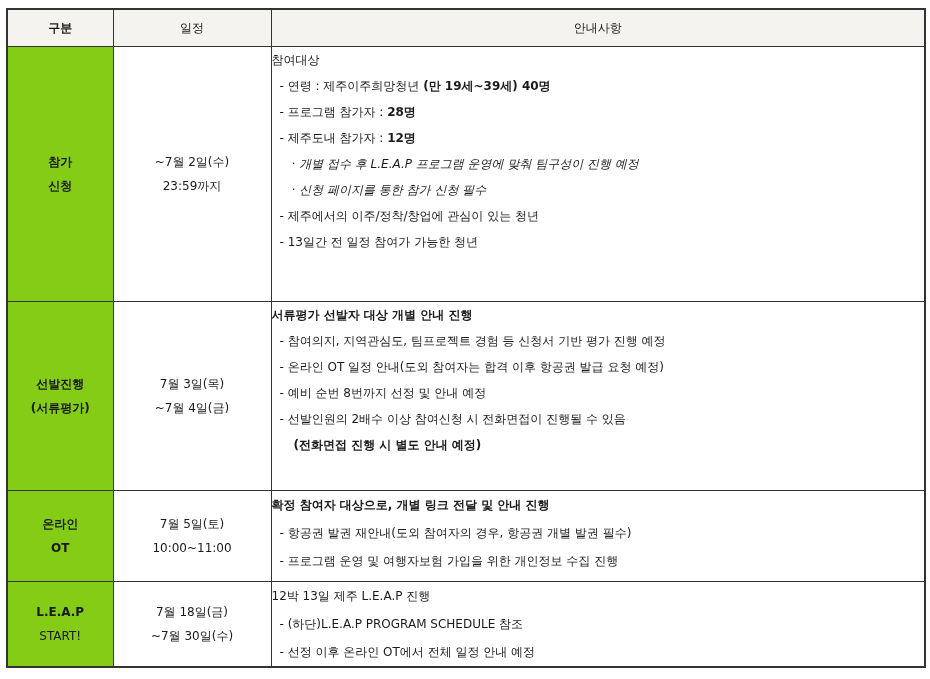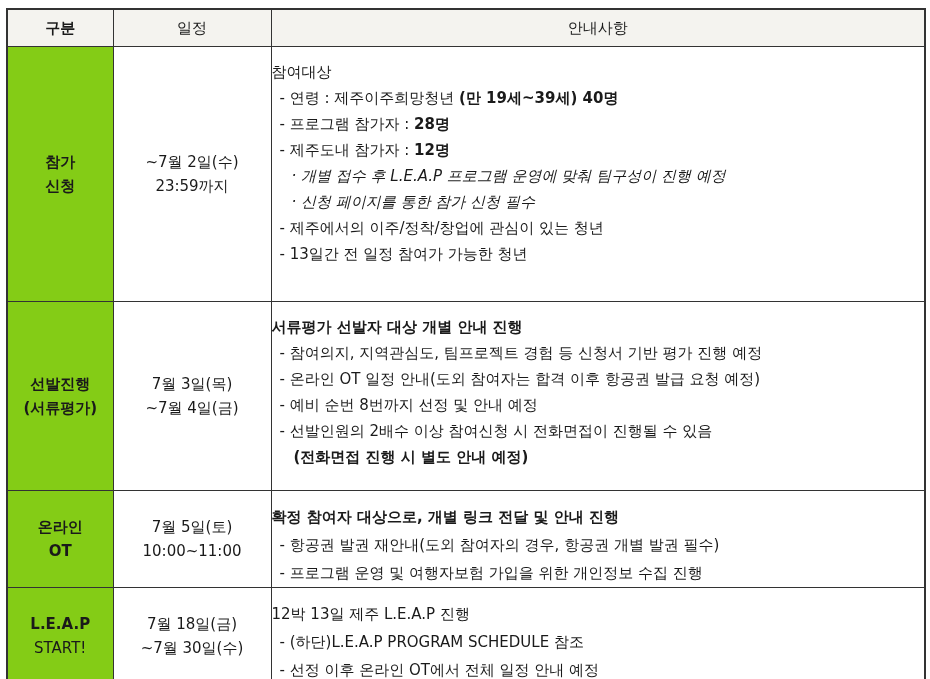--- a/index.html
+++ b/index.html
@@ -6,21 +6,21 @@
   body { width: 930px; height: 679px; position: relative; overflow: hidden;
          font-family: "DejaVu Sans", "Liberation Sans", sans-serif; color: #1a1a1a; }
   table.schedule {
     position: absolute; left: 6px; top: 8px;
     width: 918px; border-collapse: collapse;
     table-layout: fixed;
     border: 2px solid #333;
   }
   table.schedule th, table.schedule td {
     border: 1px solid #333;
-    font-size: 15px;
+    font-size: 12px;
     line-height: 24px;
     padding: 0;
   }
   table.schedule th {
     background: #f4f3ef;
     height: 36px;
     font-weight: normal;
     text-align: center;
   }
   table.schedule th.bold { font-weight: bold; }
@@ -40,21 +40,21 @@
     text-align: center;
     vertical-align: middle;
     line-height: 29px;
   }
   td.date span { display: block; }
   td.info {
     vertical-align: top;
     padding: 0 0 0 8px;
   }
   td.info .line { display: block; white-space: nowrap; line-height: 26px; height: 26px; }
-  td.info .line.title { font-weight: normal; margin-top: 12px; }
+  td.info .line.title { font-weight: normal; }
   td.info .line.title.bold { font-weight: bold; }
   td.info .line.dash { padding-left: 8px; }
   td.info .line.dot { padding-left: 20px; font-style: italic; }
   td.info .line.cont { padding-left: 22px; font-weight: bold; }
   td.info b { font-weight: bold; }
   tr.r1 { height: 255px; }
   tr.r2 { height: 189px; }
   tr.r3 { height: 91px; }
   tr.r4 { height: 85px; }
   tr.r3 td.info .line, tr.r4 td.info .line { line-height: 28px; height: 28px; }

